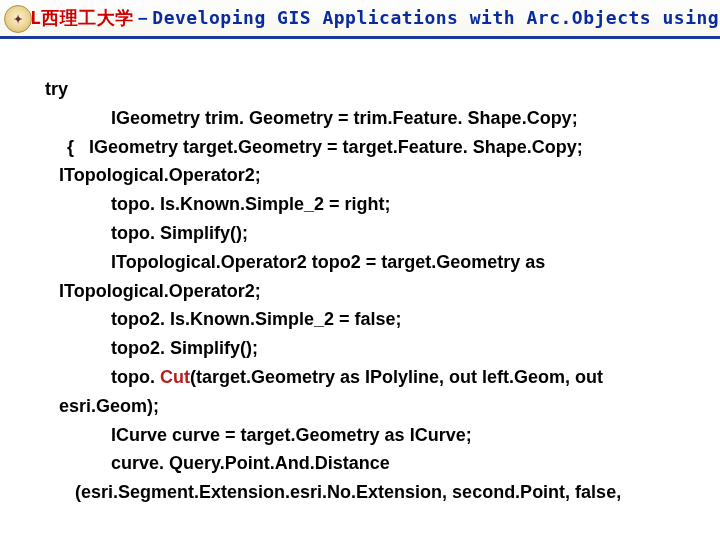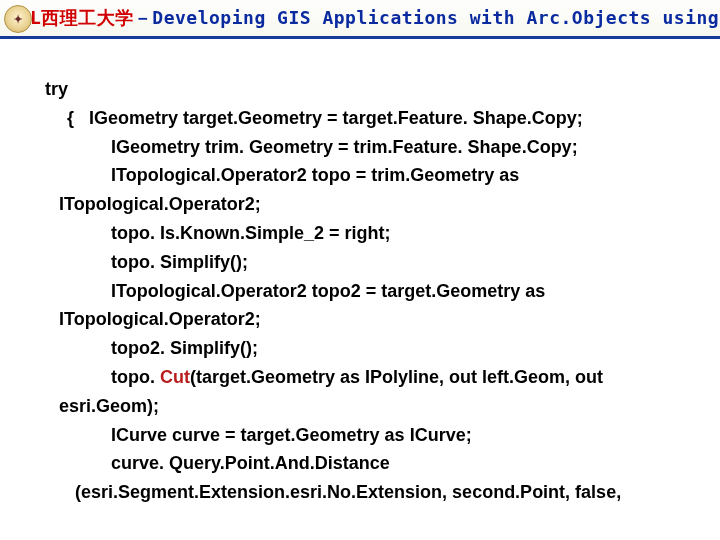--- a/index.html
+++ b/index.html
@@ -81,50 +81,50 @@
     <span class="ht-red">L西理工大学</span><span class="ht-blue">－</span><span class="ht-blue">Developing GIS Applications with Arc.Objects using C#. NE</span>
   </div>
 </div>
 
 <div class="content">
 
   <div class="row try-line">
     <span>try</span>
   </div>
 
+  <div class="row block-deep">
+    <span>IGeometry trim. Geometry = trim.Feature. Shape.Copy;</span>
+  </div>
+
   <div class="row brace-line">
     <span>{</span>&nbsp;&nbsp;&nbsp;<span>IGeometry target.Geometry = target.Feature. Shape.Copy;</span>
   </div>
 
-  <div class="row block-deep">
-    <span>IGeometry trim. Geometry = trim.Feature. Shape.Copy;</span>
-  </div>
-
-  <div class="row block-deep">
-    <span>ITopological.Operator2 topo = trim.Geometry as</span>
-  </div>
   <div class="row cont-line">
     <span>ITopological.Operator2;</span>
   </div>
 
   <div class="row block-deep">
     <span>topo. Is.Known.Simple_2 = right;</span>
   </div>
 
   <div class="row block-deep">
     <span>topo. Simplify();</span>
   </div>
 
   <div class="row block-deep">
     <span>ITopological.Operator2 topo2 = target.Geometry as</span>
   </div>
   <div class="row cont-line">
     <span>ITopological.Operator2;</span>
   </div>
 
+  <div class="row block-deep">
+    <span>topo2. Is.Known.Simple_2 = false;</span>
+  </div>
 
   <div class="row block-deep">
     <span>topo2. Simplify();</span>
   </div>
 
   <div class="row block-deep">
     <span>topo. </span><span class="cmd">Cut</span><span>(target.Geometry as IPolyline, out left.Geom, out</span>
   </div>
   <div class="row cont-line">
     <span>esri.Geom);</span>

